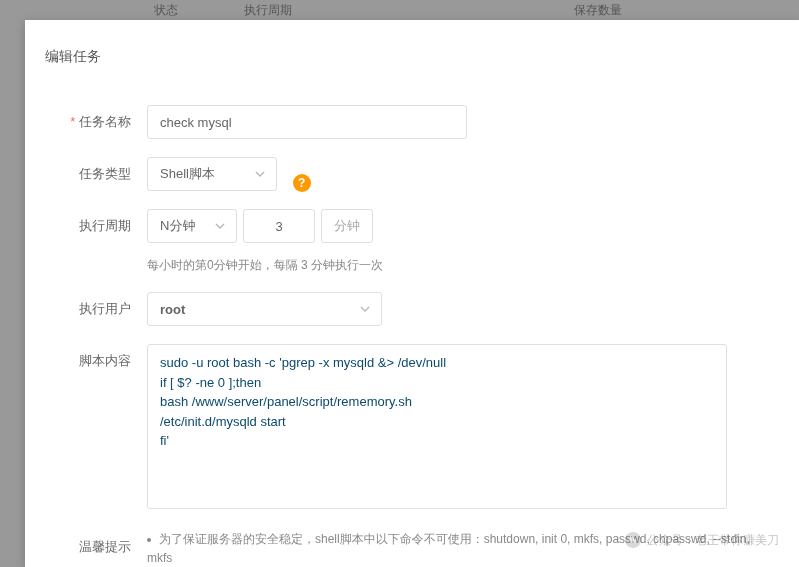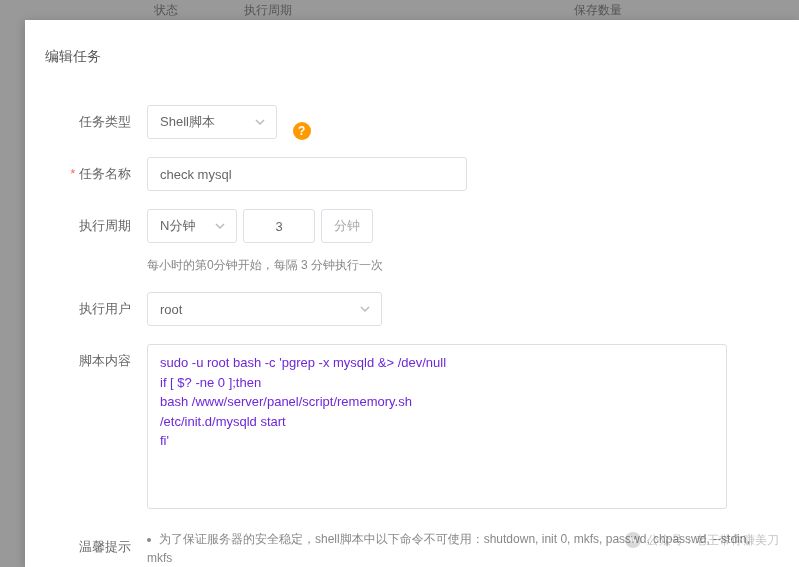--- a/index.html
+++ b/index.html
@@ -11,30 +11,30 @@
     .bd2 { margin-left: 30px; width: 80px; flex: none; }
     .bd4 { margin-left: 250px; width: 80px; flex: none; }
     .modal { position: absolute; left: 25px; top: 20px; right: 0; bottom: 0; background: #fff; box-shadow: 0 2px 10px rgba(0,0,0,0.2); }
     .modal-title { padding: 28px 20px; font-size: 14px; color: #555; border-bottom: 1px solid transparent; }
     .form { padding: 10px 30px 0 30px; }
     .form-row { display: flex; margin-bottom: 18px; align-items: flex-start; }
     .form-label { width: 92px; text-align: right; padding-right: 16px; color: #666; font-size: 13px; padding-top: 8px; flex-shrink: 0; }
     .required::before { content: "* "; color: #f56c6c; }
     .form-content { flex: 1; }
     .select { border: 1px solid #dcdfe6; border-radius: 3px; height: 34px; padding: 0 30px 0 12px; background: #fff; color: #666; font-size: 13px; display: inline-flex; align-items: center; position: relative; cursor: pointer; min-width: 130px; }
-    .select-wide { width: 235px; }
+    .select-wide { width: 235px; font-weight: bold; }
     .chevron { position: absolute; right: 10px; top: 50%; transform: translateY(-50%); }
     .chevron svg { width: 12px; height: 12px; display: block; }
     .help-icon { display: inline-flex; width: 18px; height: 18px; border-radius: 50%; background: #ff9900; color: #fff; align-items: center; justify-content: center; font-size: 12px; font-weight: bold; margin-left: 12px; cursor: pointer; vertical-align: middle; position: relative; top: 8px; }
     .text-input { border: 1px solid #dcdfe6; border-radius: 3px; height: 34px; padding: 0 12px; background: #fff; color: #666; font-size: 13px; width: 320px; outline: none; }
     .text-input-sm { width: 72px; text-align: center; margin: 0 6px; }
     .unit-btn { border: 1px solid #dcdfe6; border-radius: 3px; height: 34px; padding: 0 12px; background: #fff; color: #aaa; font-size: 13px; display: inline-flex; align-items: center; }
     .hint { color: #888; font-size: 12px; margin-top: 14px; }
     .inline-row { display: flex; align-items: center; }
-    .textarea { border: 1px solid #dcdfe6; border-radius: 3px; padding: 8px 12px; background: #fff; color: #6d28d9; font-size: 13px; width: 580px; height: 165px; outline: none; resize: none; font-family: inherit; line-height: 1.5; white-space: pre-wrap; overflow: auto; }
+    .textarea { border: 1px solid #dcdfe6; border-radius: 3px; padding: 8px 12px; background: #fff; color: #0c4a6e; font-size: 13px; width: 580px; height: 165px; outline: none; resize: none; font-family: inherit; line-height: 1.5; white-space: pre-wrap; overflow: auto; }
     .tips-row { margin-top: 11px; }
     .tips-content { color: #888; font-size: 12px; line-height: 1.6; }
     .dot { display: inline-block; width: 4px; height: 4px; background: #888; border-radius: 50%; margin-right: 8px; vertical-align: middle; }
     .watermark { position: absolute; bottom: 18px; right: 20px; color: rgba(0,0,0,0.25); font-size: 12px; display: flex; align-items: flex-start; pointer-events: none; }
     .watermark-icon { width: 16px; height: 16px; border-radius: 50%; background: rgba(0,0,0,0.15); margin-right: 6px; display: inline-flex; align-items: center; justify-content: center; }
   </style>
 </head>
 <body>
 
 <div class="backdrop">
@@ -45,38 +45,38 @@
 
   </div>
 </div>
 
 <div class="modal">
   <div class="modal-title">编辑任务</div>
 
   <div class="form">
 
     <div class="form-row">
+      <div class="form-label required">任务名称</div>
+      <div class="form-content">
+        <input class="text-input" type="text" value="check mysql" style="">
+      </div>
+    </div>
+
+    <div class="form-row">
       <div class="form-label">任务类型</div>
       <div class="form-content">
         <div class="select">
           <span>Shell脚本</span>
           <span class="chevron">
             <svg viewBox="0 0 12 12">
                 <path d="M2 4 L6 8 L10 4" stroke="#bbb" stroke-width="1.5" fill="none"></path>
               </svg>
           </span>
         </div>
         <span class="help-icon">?</span>
-      </div>
-    </div>
-
-    <div class="form-row">
-      <div class="form-label required">任务名称</div>
-      <div class="form-content">
-        <input class="text-input" type="text" value="check mysql" style="">
       </div>
     </div>
 
     <div class="form-row">
       <div class="form-label">执行周期</div>
       <div class="form-content">
         <div class="inline-row">
           <div class="select" style="min-width:90px">
             <span>N分钟</span>
             <span class="chevron">

